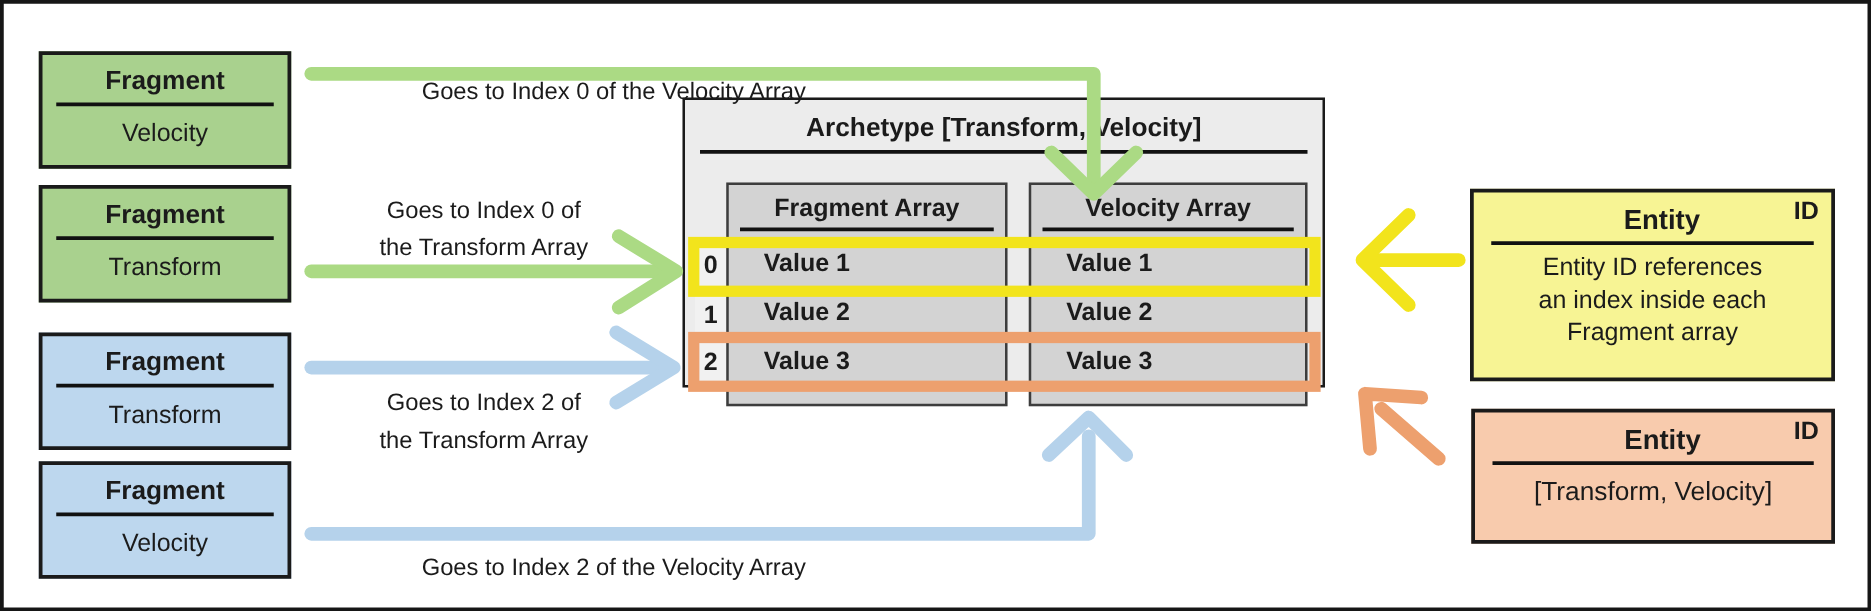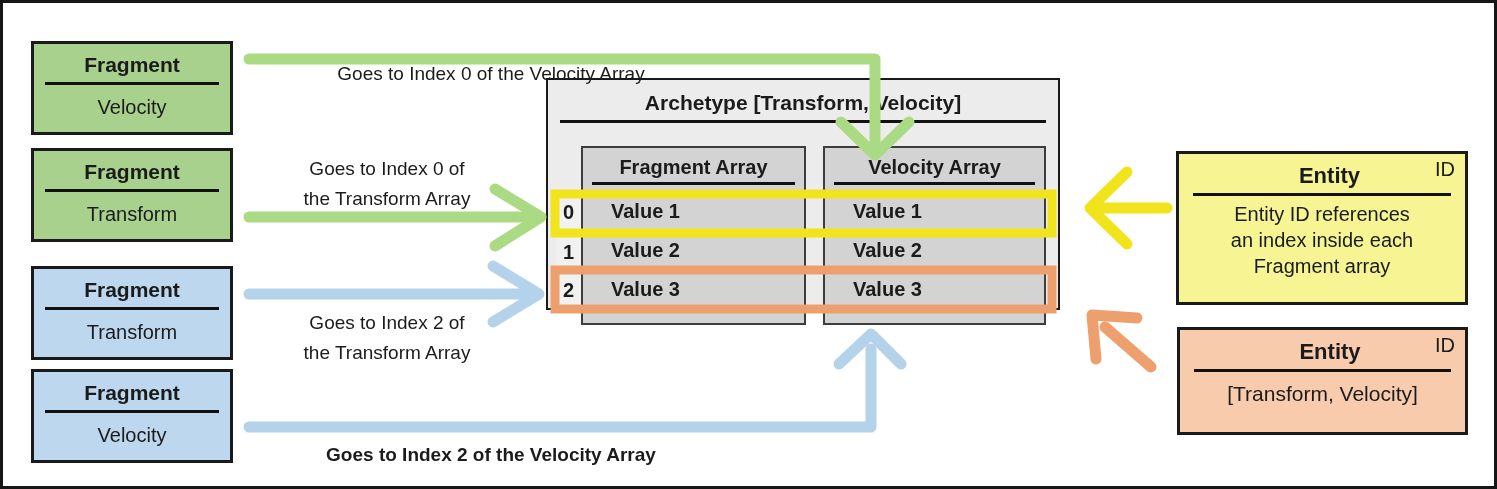--- a/index.html
+++ b/index.html
@@ -55,29 +55,29 @@
   
   .entity{
     position:absolute;border:3px solid #1a1a1a;box-sizing:border-box;
     text-align:center;
   }
   .entity.yellow{left:1173px;top:148px;width:292px;height:154px;
     background:var(--yellow_fill,#f7f494);}
   .entity.orange{left:1174px;top:324px;width:291px;height:108px;
     background:var(--orange_fill,#f8cbad);}
   .entity-badge{position:absolute;top:4px;right:10px;
-    font-size:20px;font-weight:normal;}
+    font-size:20px;font-weight:bold;}
   .entity-title{margin-top:9px;font-size:22px;font-weight:bold;line-height:25px;margin-left:15px;}
   .entity-underline{margin:5px 14px 0 14px;border-bottom:3px solid #111;}
   .entity-body{margin-top:5px;font-size:20px;line-height:26px;}
   .entity.orange .entity-body{margin-top:9px;font-size:21px;}
   
   .flabel{position:absolute;font-size:19px;text-align:center;}
   .label-top{left:288px;top:17px;width:400px;margin-top:43px;}
-  .label-bottom{left:288px;top:441px;width:400px;font-weight:bold;}
+  .label-bottom{left:288px;top:441px;width:400px;}
   .label-green-mid{left:258px;top:151px;width:252px;line-height:30px;}
   .label-blue-mid{left:258px;top:305px;width:252px;line-height:30px;}
   
   .overlay{position:absolute;left:0;top:0;width:1497px;height:489px;
     pointer-events:none;z-index:20;}
   .overlay polyline,.overlay rect{fill:none;}
 </style>
 </head>
 <body>
 

